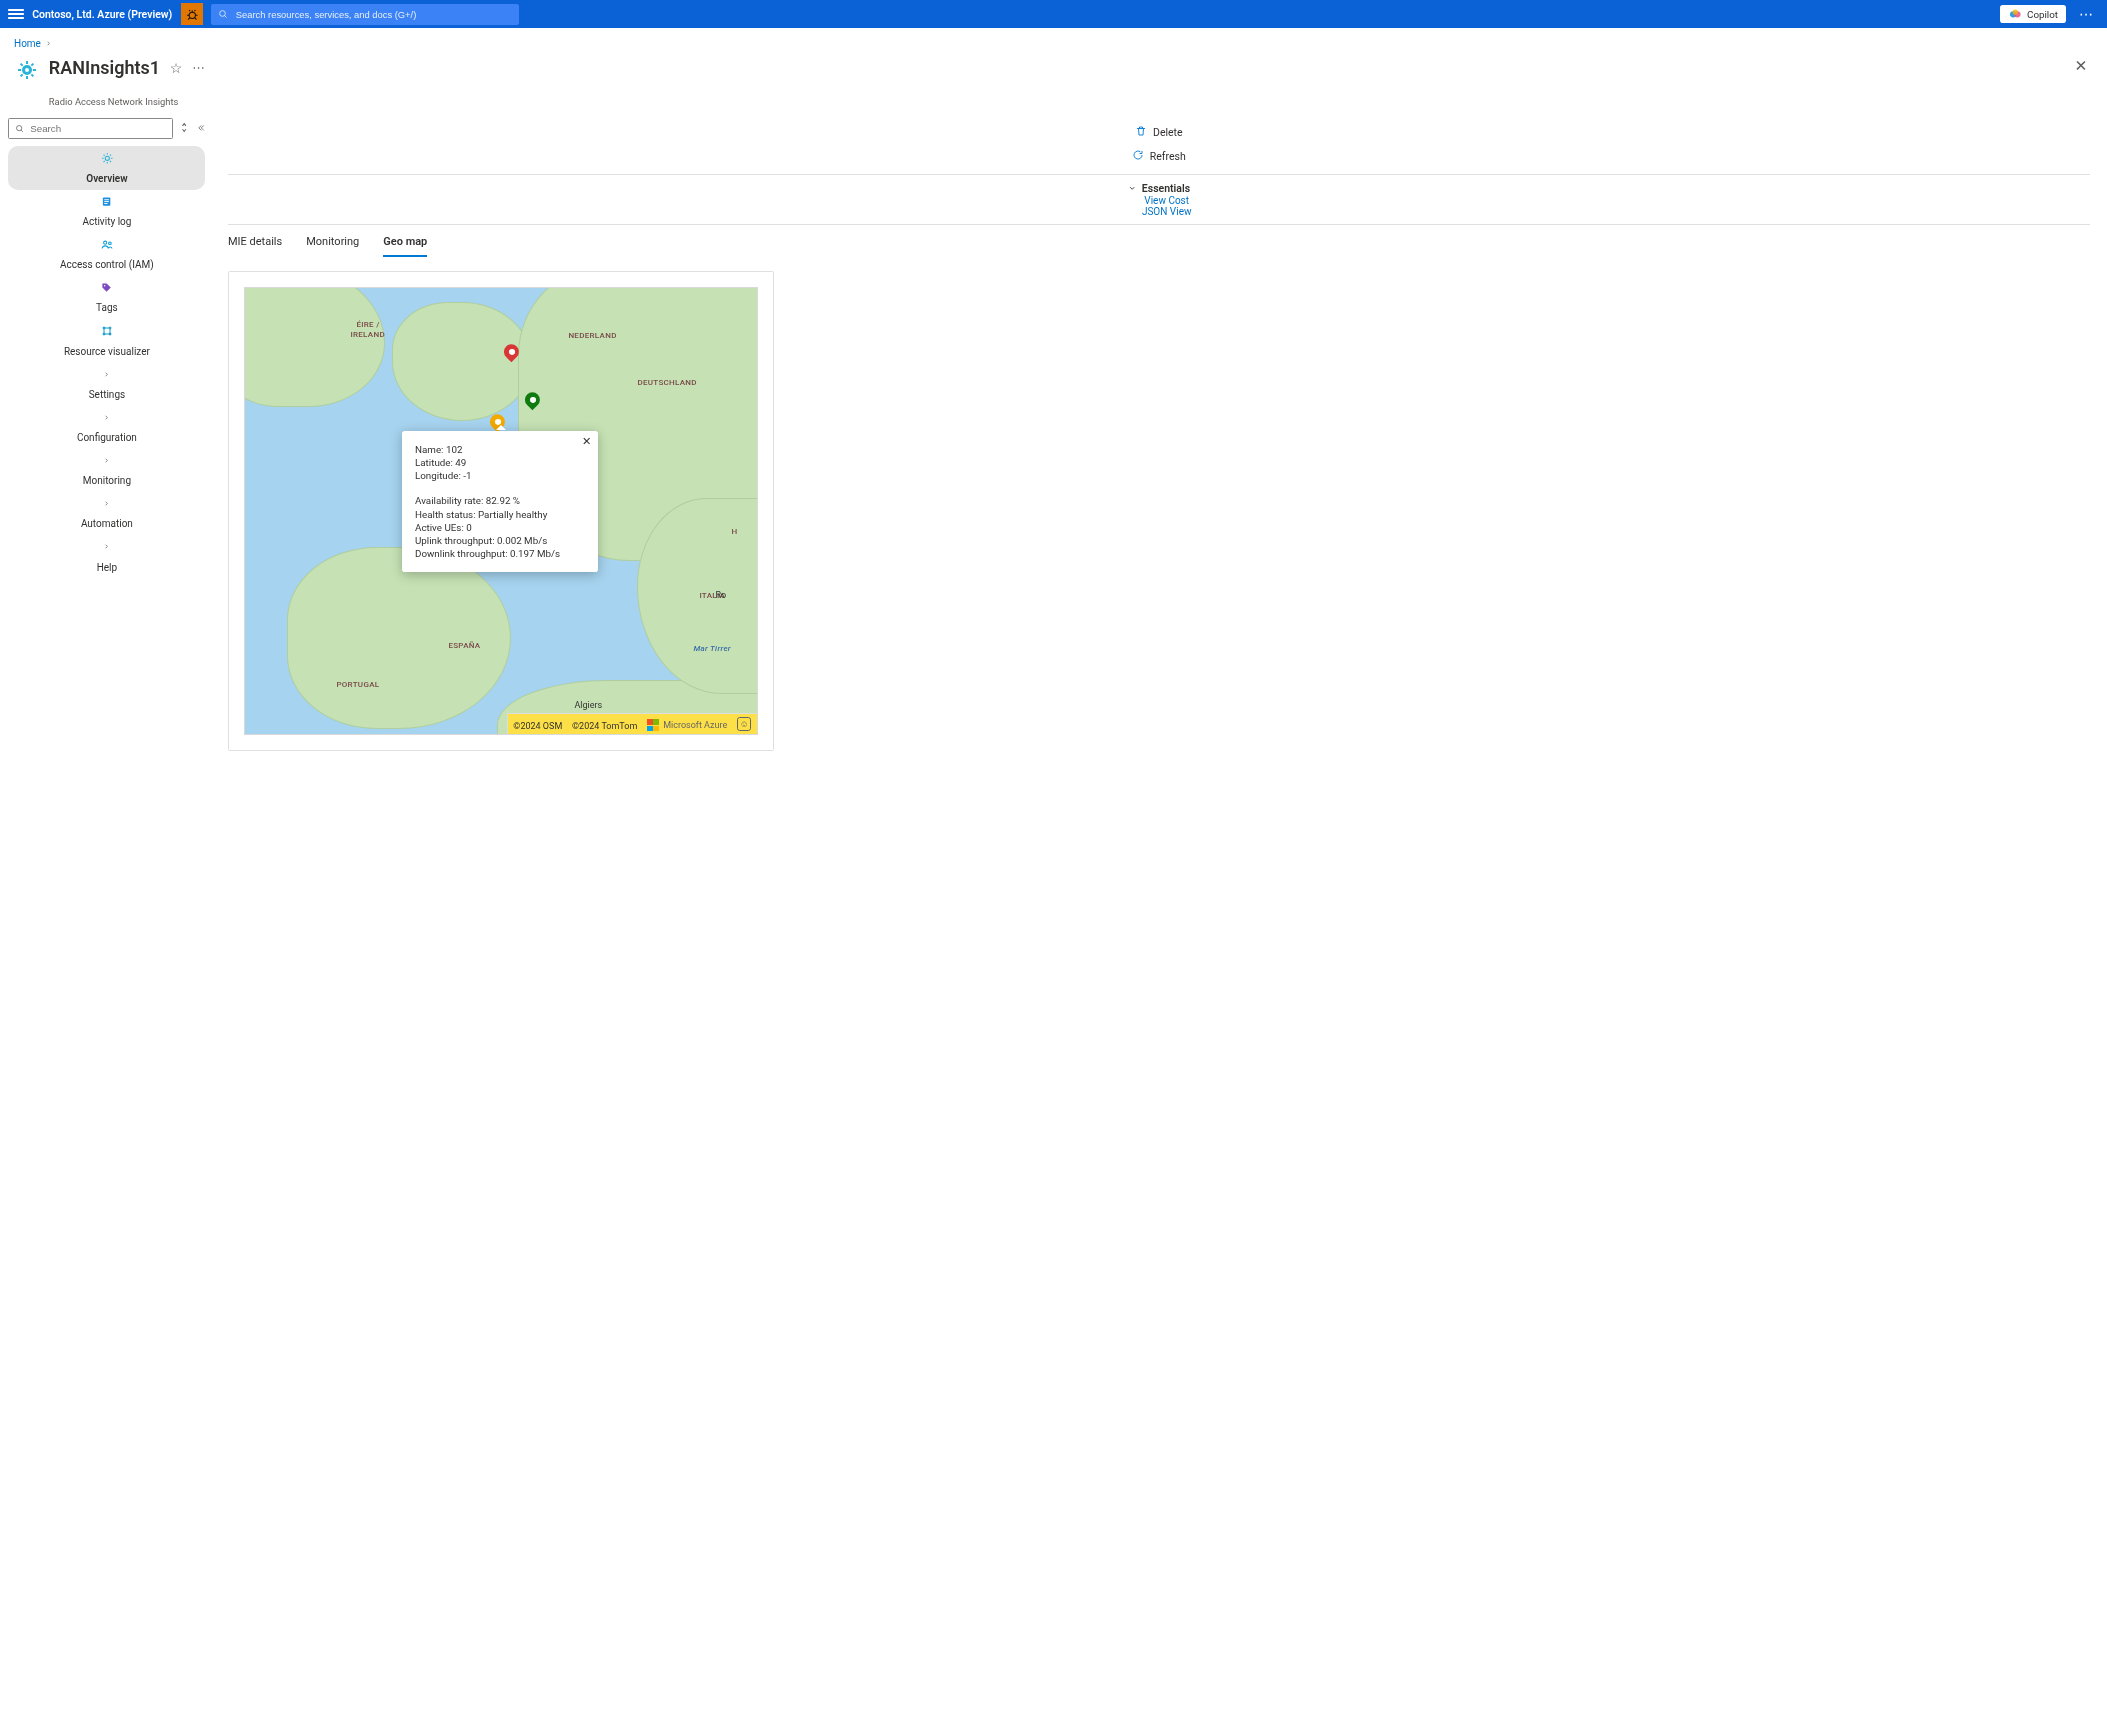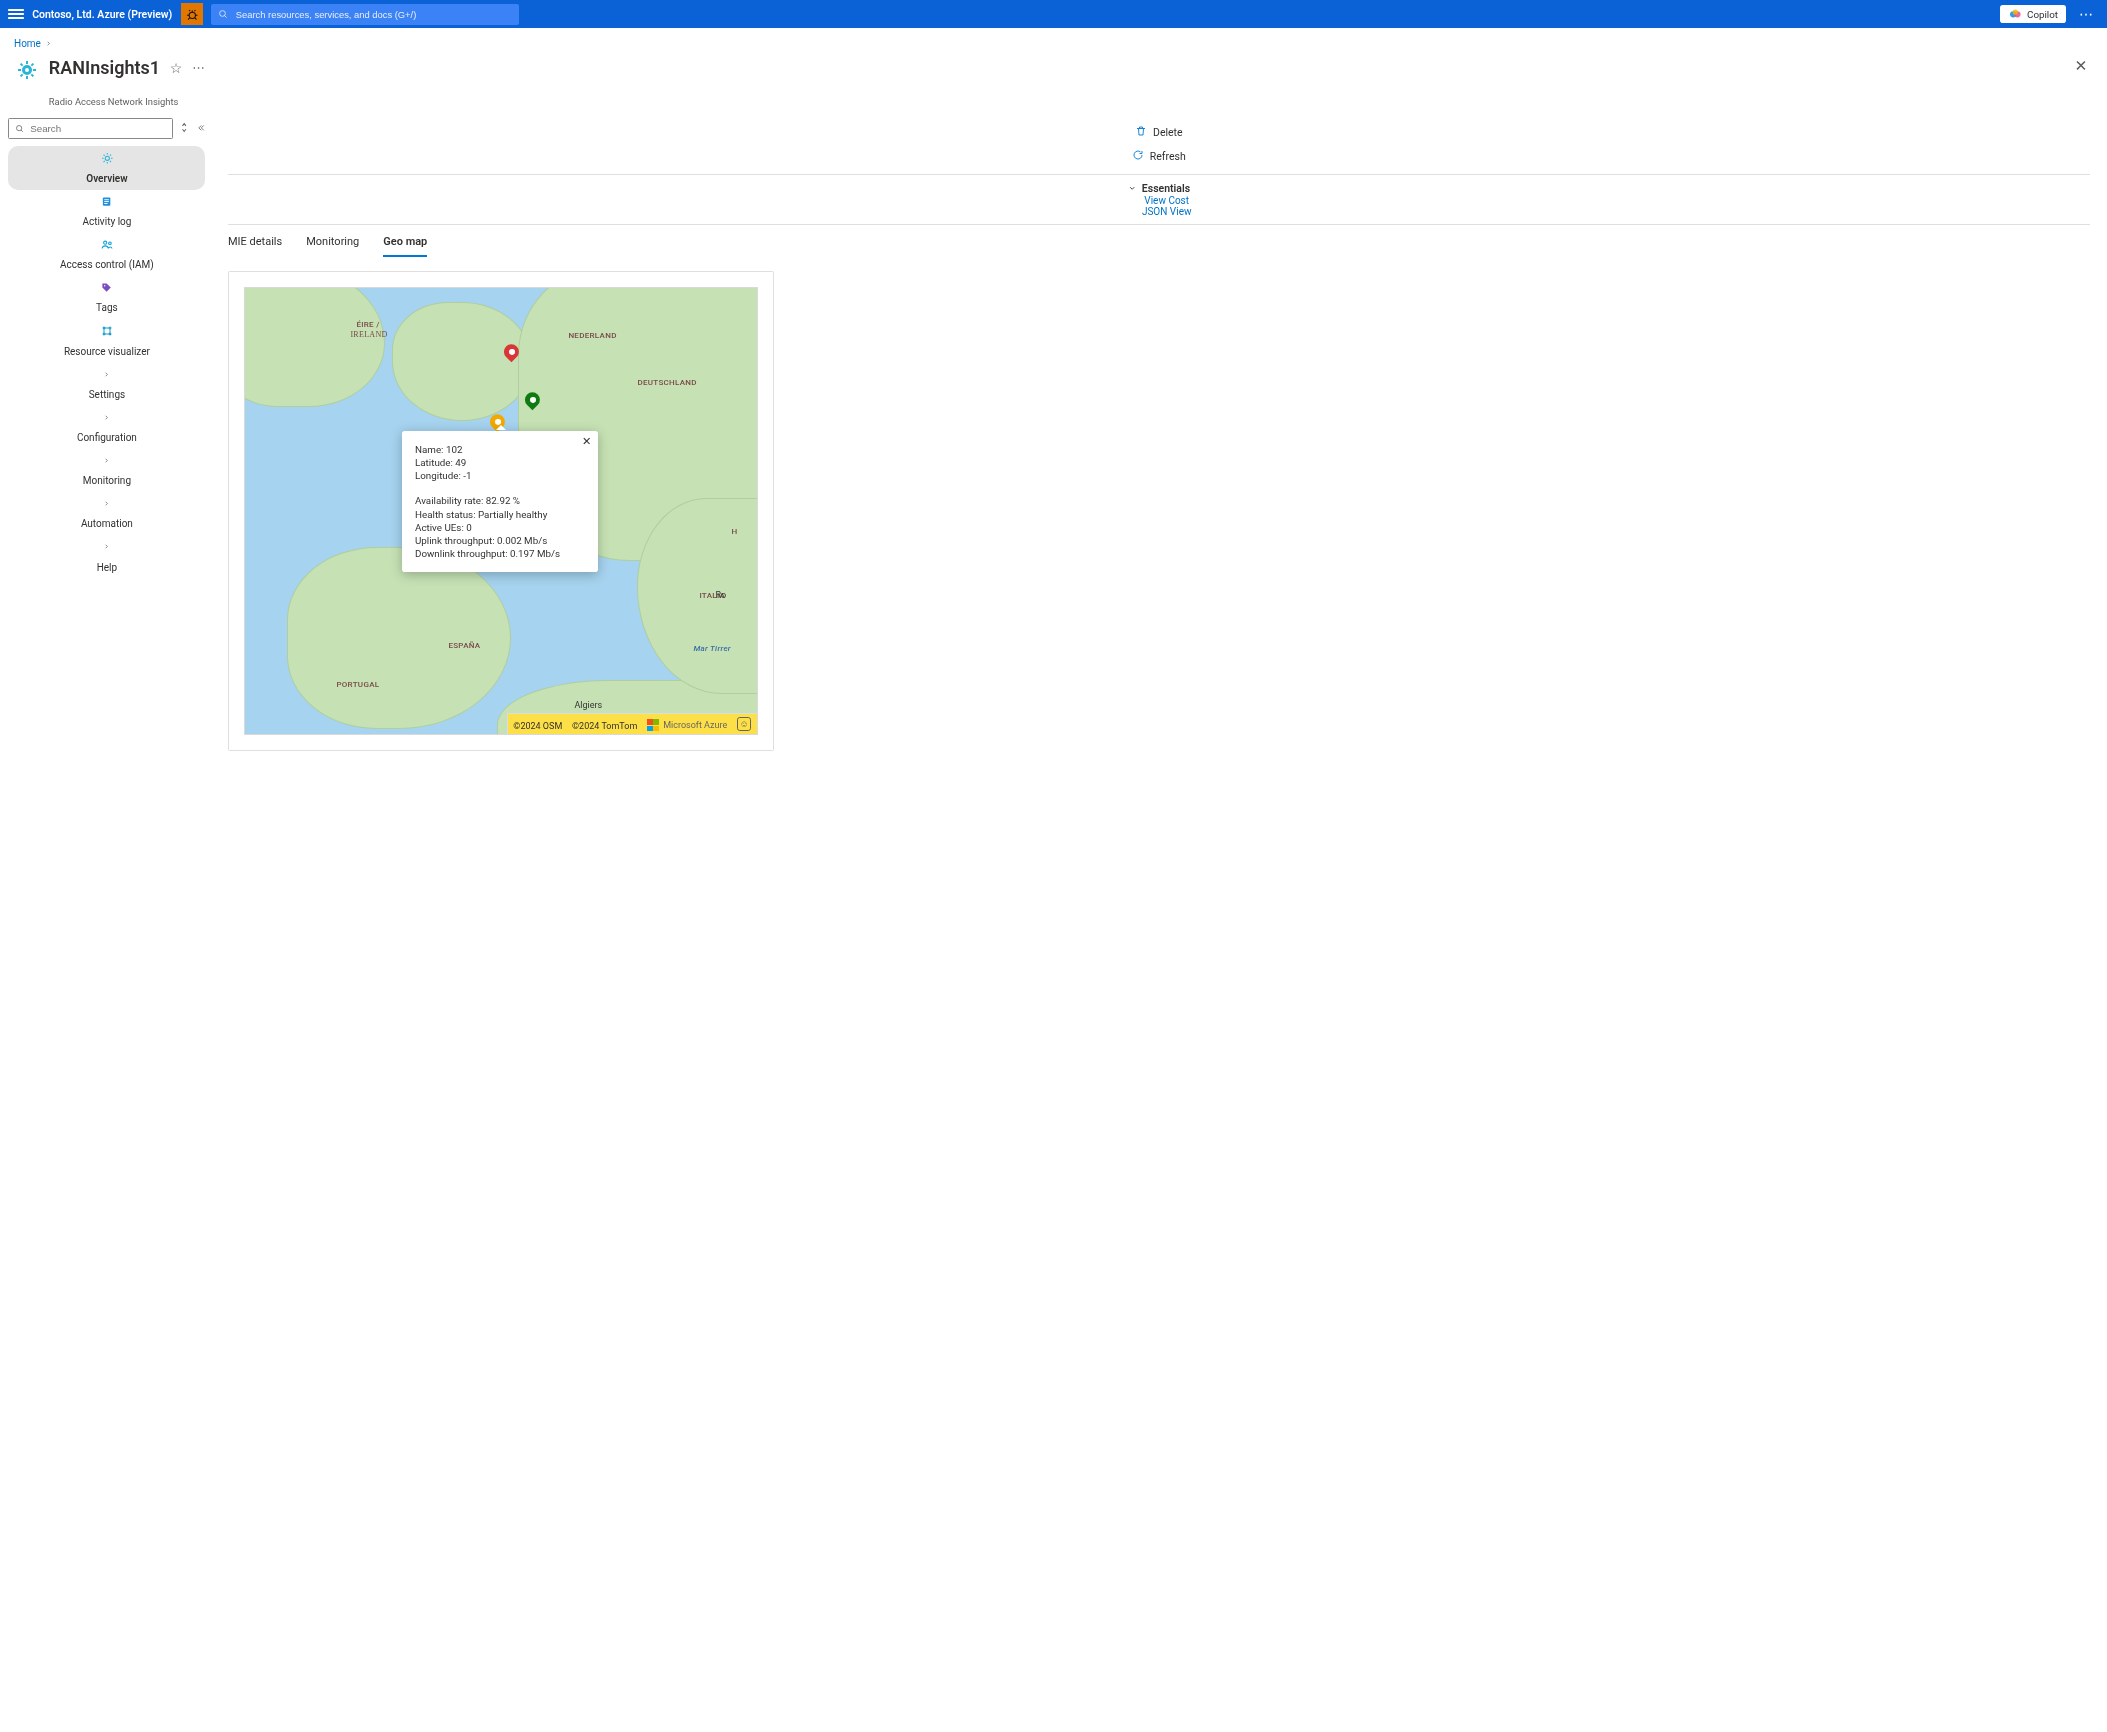--- a/index.html
+++ b/index.html
@@ -406,21 +406,21 @@
       <div class="map-box">
 
         <div class="land" style="left:-28px; top:-21px; width:168px; height:140px; border-radius:30% 60% 50% 40%;"></div>
         <div class="land" style="left:147px; top:14px; width:140px; height:119px; border-radius:40% 50% 50% 50%;"></div>
         <div class="land" style="left:273px; top:-21px; width:280px; height:294px; border-radius:30% 0 0 40%;"></div>
         <div class="land" style="left:42px; top:259px; width:224px; height:182px; border-radius:40% 50% 50% 40%;"></div>
         <div class="land" style="left:252px; top:392px; width:280px; height:112px; border-radius:40% 0 0 40%;"></div>
         <div class="land" style="left:392px; top:210px; width:154px; height:196px; border-radius:45% 0 0 55%;"></div>
 
         <div class="maplabel" style="left:111px; top:32px;">ÉIRE /</div>
-        <div class="maplabel" style="left:105px; top:42px;font-family:Liberation Serif, serif;">IRELAND</div>
+        <div class="maplabel" style="left:105px; top:42px;">IRELAND</div>
         <div class="maplabel" style="left:323px; top:43px;">NEDERLAND</div>
         <div class="maplabel" style="left:392px; top:90px;">DEUTSCHLAND</div>
         <div class="maplabel" style="left:454px; top:287px;margin-top:16px;">ITALIA</div>
         <div class="maplabel city" style="left:470px; top:302px;">Ro</div>
         <div class="maplabel" style="left:203px; top:353px;">ESPAÑA</div>
         <div class="maplabel" style="left:91px; top:392px;">PORTUGAL</div>
         <div class="maplabel city" style="left:329px; top:412px;">Algiers</div>
         <div class="maplabel water" style="left:448px; top:356px;">Mar Tirrer</div>
         <div class="maplabel" style="left:486px; top:239px;">H</div>
 

